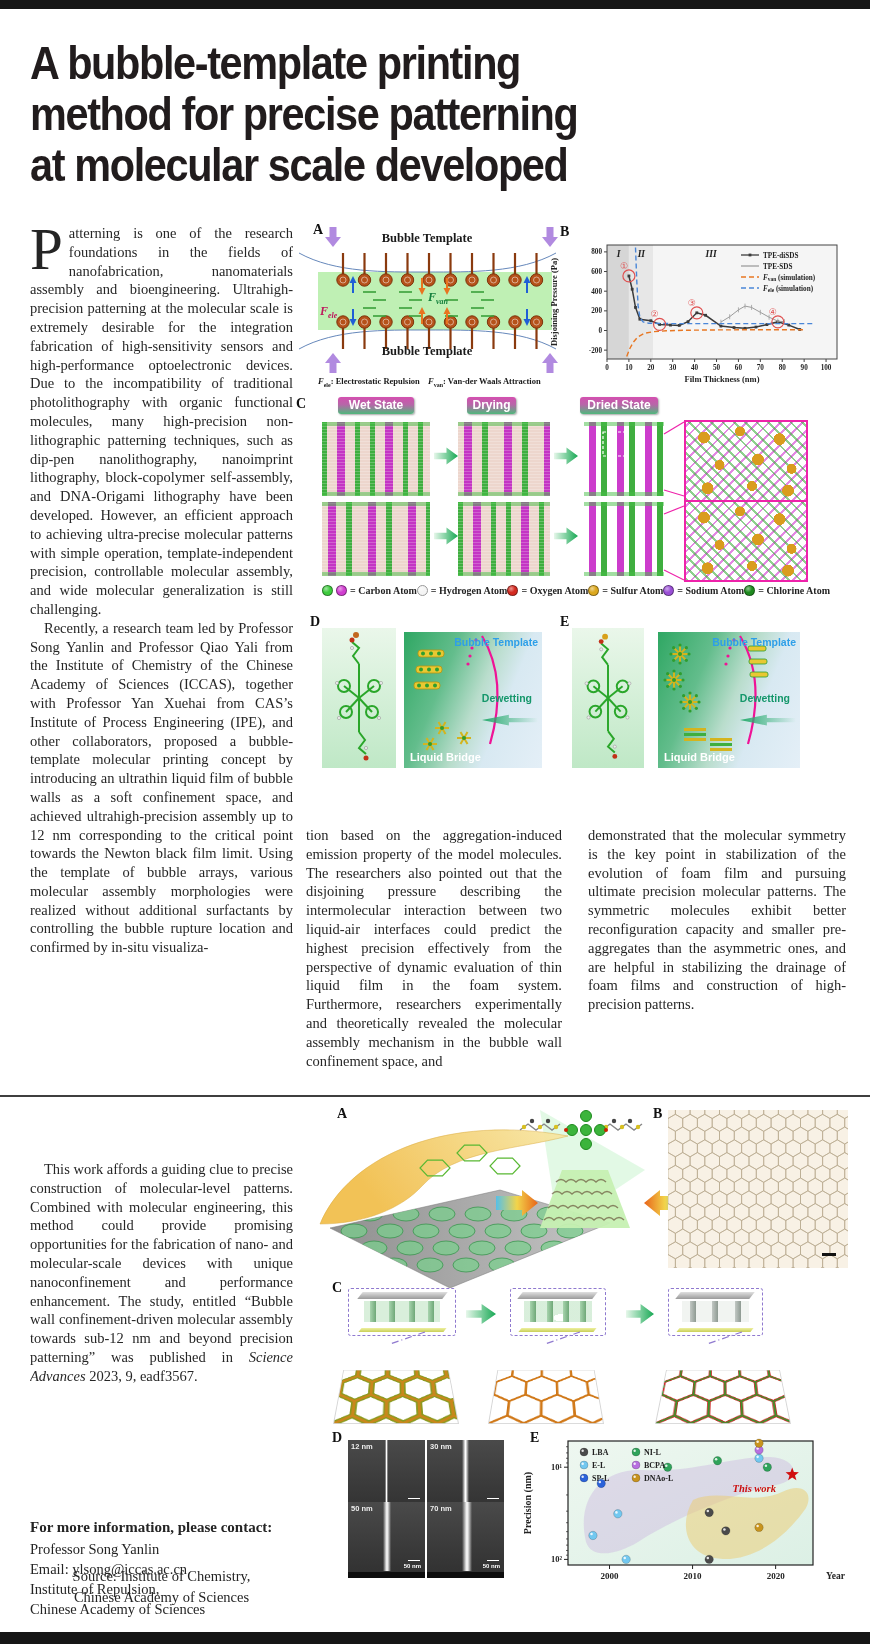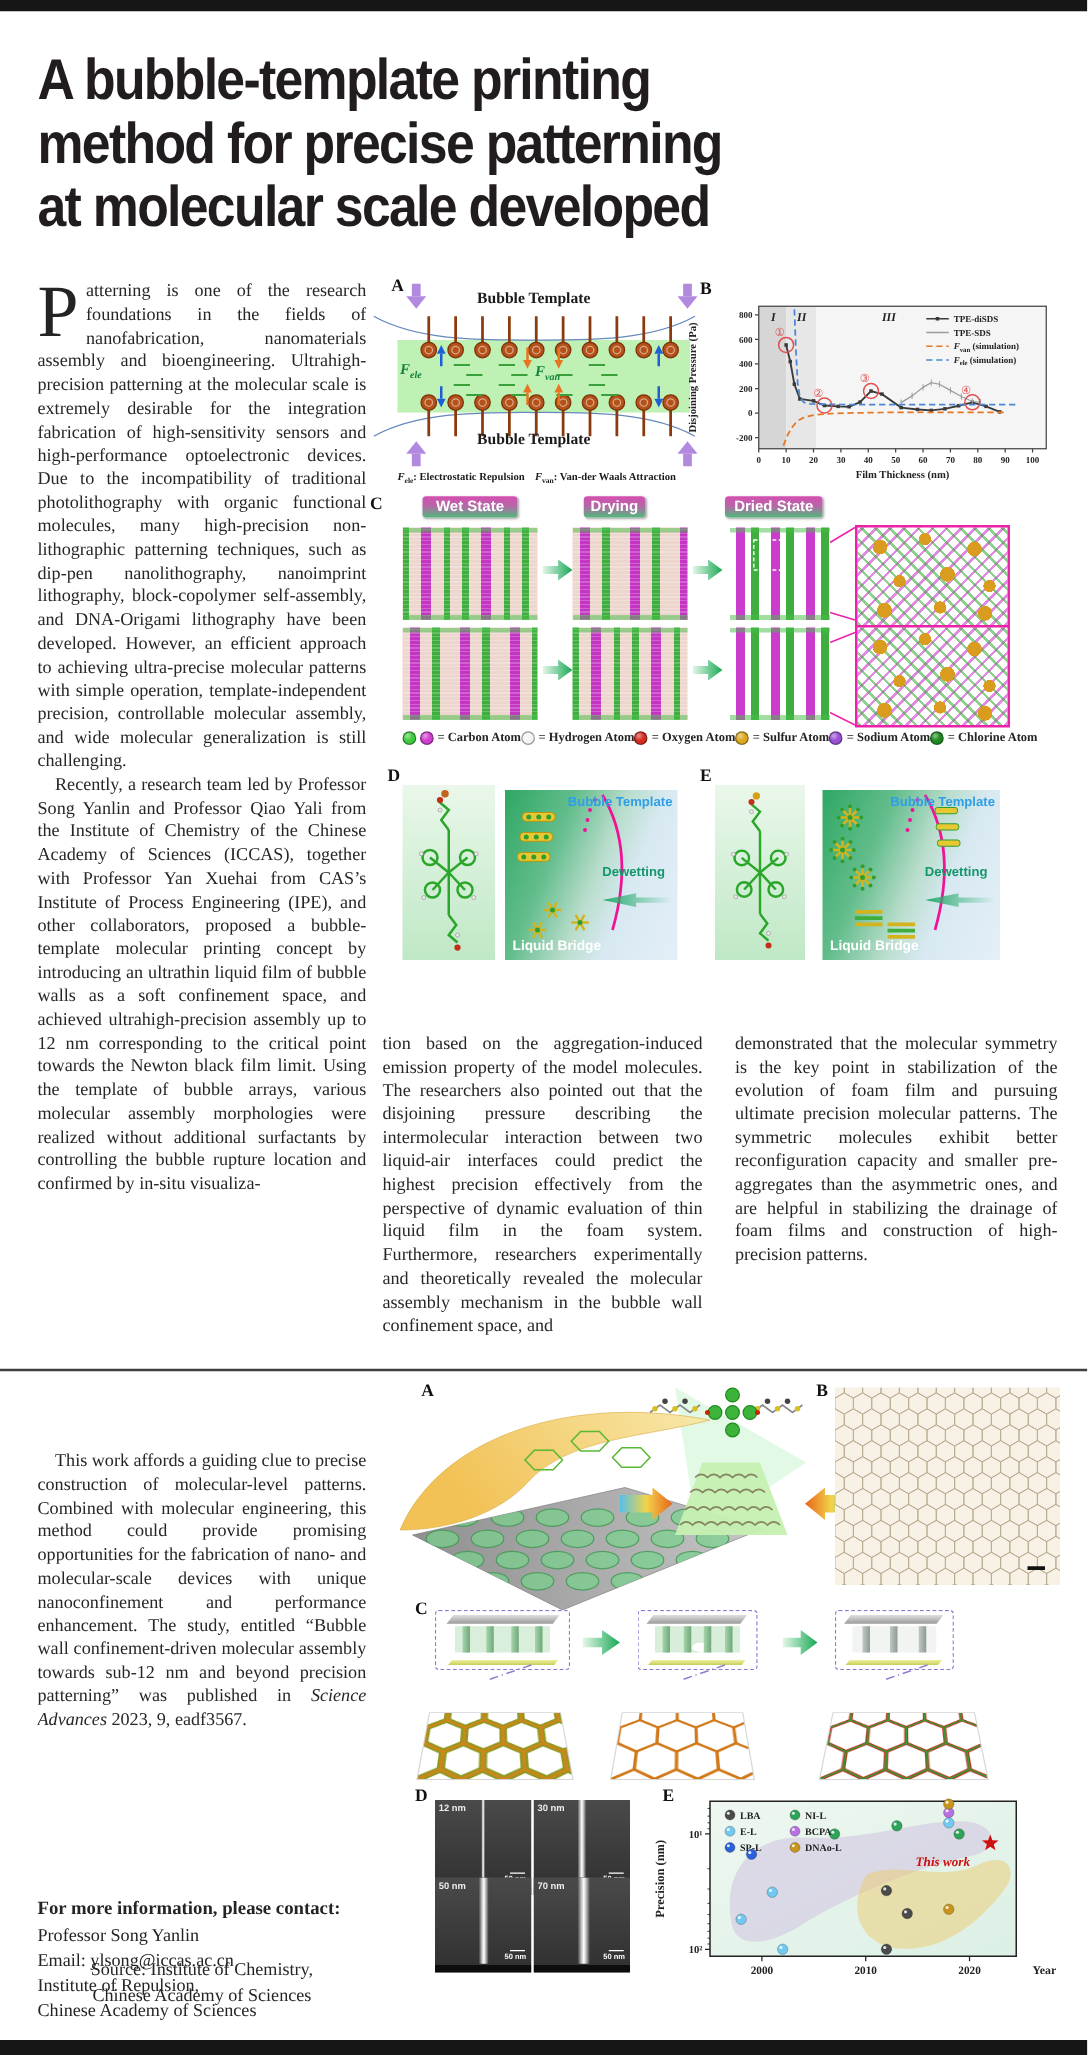--- a/index.html
+++ b/index.html
@@ -204,21 +204,21 @@
       <polygon points="30,22 46,22 38,32" fill="#b18ae0"></polygon>
       <rect x="251.5" y="12" width="7" height="10" fill="#b18ae0"></rect>
       <polygon points="247,22 263,22 255,32" fill="#b18ae0"></polygon>
       <rect x="34.5" y="148" width="7" height="10" fill="#b18ae0"></rect>
       <polygon points="30,148 46,148 38,138" fill="#b18ae0"></polygon>
       <rect x="251.5" y="148" width="7" height="10" fill="#b18ae0"></rect>
       <polygon points="247,148 263,148 255,138" fill="#b18ae0"></polygon>
     </svg>
   <span class="ptext" style="left:362px;top:231px;width:130px">Bubble Template</span>
   <span class="ptext" style="left:362px;top:344px;width:130px">Bubble Template</span>
-  <span class="fsym" style="left:320px;top:288px;color:#15803d"><span>F</span><sub>ele</sub></span>
+  <span class="fsym" style="left:320px;top:304px;color:#be185d"><span>F</span><sub>ele</sub></span>
   <span class="fsym" style="left:428px;top:290px;color:#15803d"><span>F</span><sub>van</sub></span>
   <span class="anote" style="left:318px;top:376px"><i>F</i><sub>ele</sub><span>: Electrostatic Repulsion</span></span>
   <span class="anote" style="left:428px;top:376px"><i>F</i><sub>van</sub><span>: Van-der Waals Attraction</span></span>
 
   <span class="flabel" style="left:560px;top:224px">B</span>
   <svg id="chart1" class="abs" style="left:545px;top:215px" width="300" height="172" viewBox="0 0 300 172">
       <rect x="62" y="30" width="21.904761904761898" height="114" fill="#d6d6d6"></rect>
       <text x="71.85714285714286" y="42" font-size="9.5" font-family="&quot;Liberation Serif&quot;,serif" font-weight="bold" fill="#222" text-anchor="start" font-style="italic">I</text>
       <rect x="83.9047619047619" y="30" width="24.095238095238102" height="114" fill="#e7e7e7"></rect>
       <text x="92.66666666666667" y="42" font-size="9.5" font-family="&quot;Liberation Serif&quot;,serif" font-weight="bold" fill="#222" text-anchor="start" font-style="italic">II</text>

